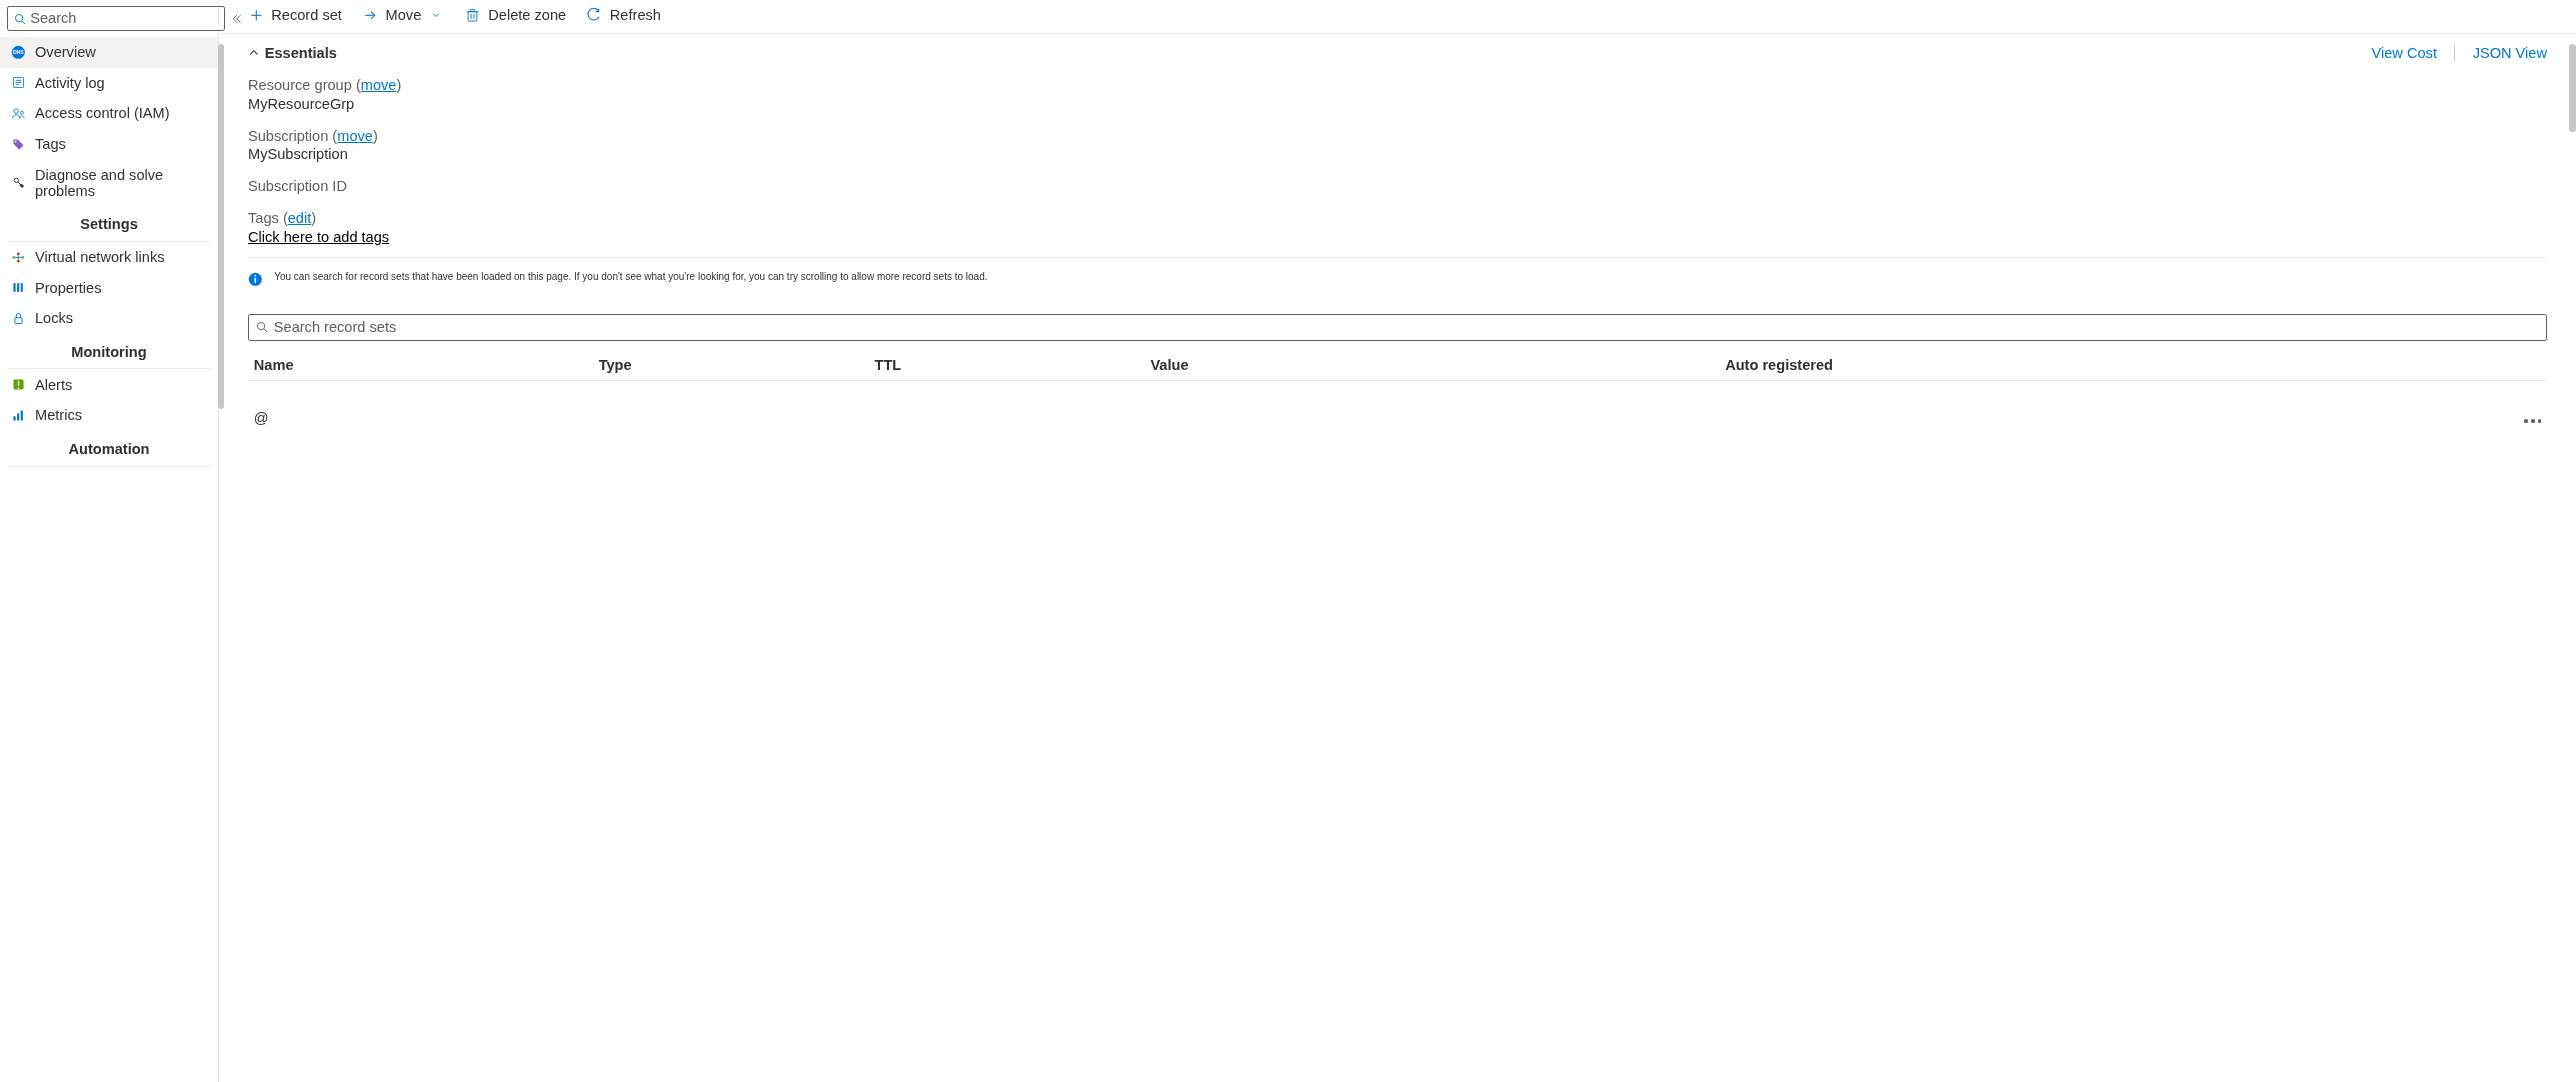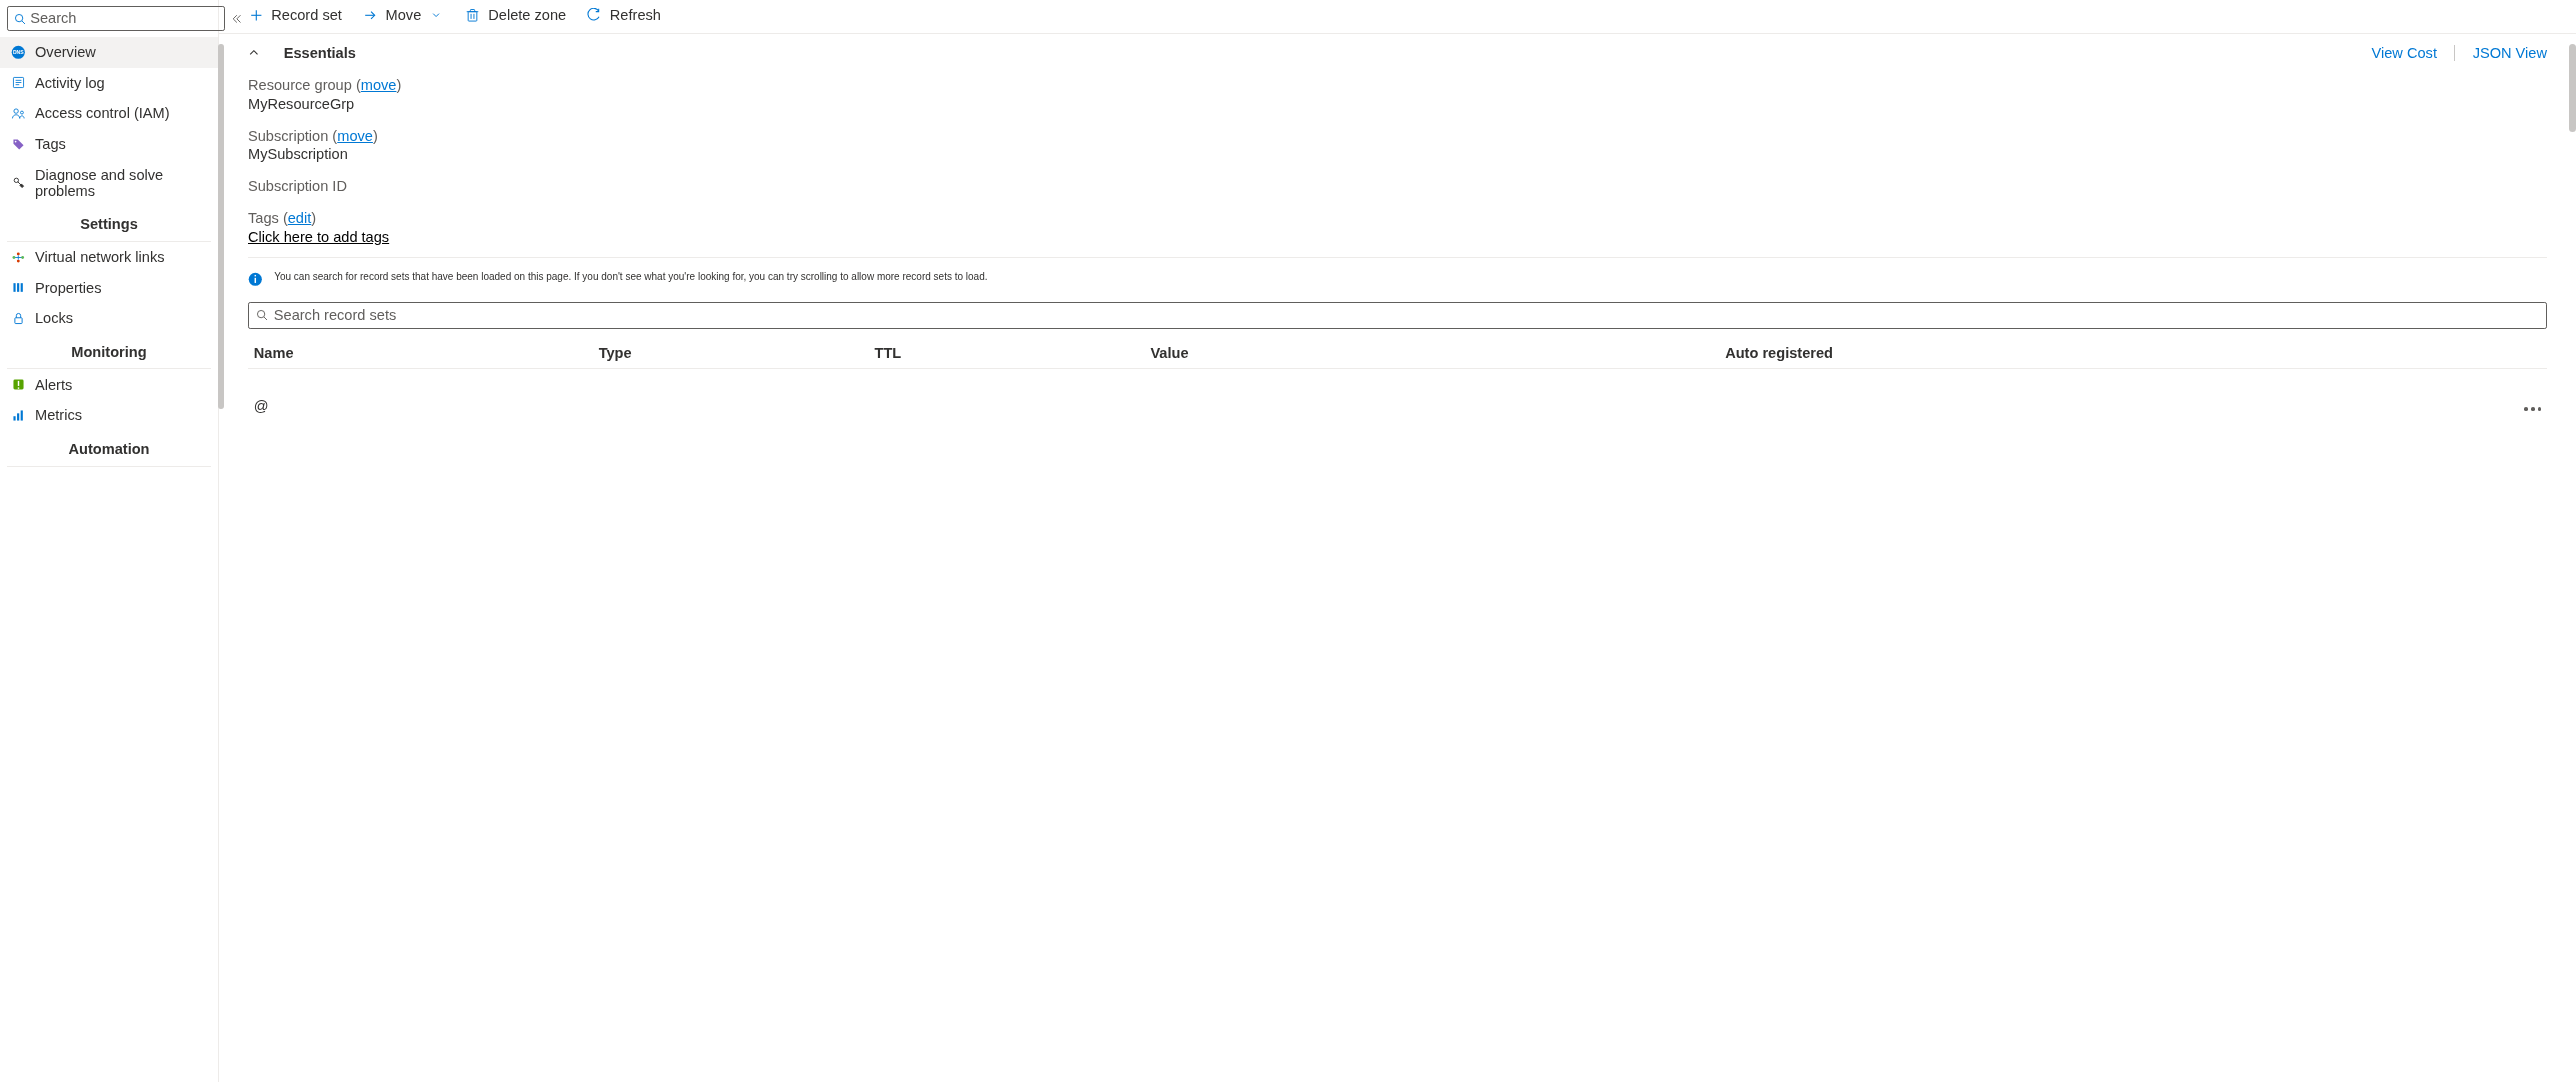--- a/index.html
+++ b/index.html
@@ -28,42 +28,42 @@
   .content { flex: 1; overflow: auto; position: relative; }
   .content-scrollbar { position: absolute; right: 0; top: 44px; width: 7.3px; height: 88px; background: #c8c6c4; border-radius: 3.7px; }
 
   .toolbar { display: flex; align-items: center; gap: 20.4px; padding: 7.3px 29px 10.2px 29px; border-bottom: 0.7px solid #edebe9; }
   .toolbar-btn { display: flex; align-items: center; gap: 7.3px; cursor: pointer; font-size: 14.6px; color: #323130; }
   .toolbar-btn svg { stroke: #0078d4; fill: none; }
   .toolbar-icon { width: 16px; height: 16px; display: flex; align-items: center; justify-content: center; }
 
   .main { padding: 10.2px 29px 29px 29px; }
   .essentials-header { display: flex; align-items: center; justify-content: space-between; }
-  .essentials-title { display: flex; align-items: center; gap: 24px; font-weight: 600; font-size: 14.6px; }
+  .essentials-title { display: flex; align-items: center; gap: 5px; font-weight: 600; font-size: 14.6px; }
   .essentials-links { display: flex; align-items: center; gap: 17.5px; }
   .essentials-links a { color: #0078d4; text-decoration: none; cursor: pointer; }
   .essentials-links .divider { width: 0.7px; height: 16px; background: #c8c6c4; }
 
   .kv { margin-top: 16px; }
   .kv-label { color: #605e5c; font-size: 14.6px; }
   .kv-label .link { color: #0078d4; text-decoration: underline; cursor: pointer; }
   .kv-value { font-size: 14.6px; margin-top: 2.9px; }
 
   .tags-row { margin-top: 16px; }
   .tags-label { color: #605e5c; font-size: 14.6px; }
   .tags-label .link { color: #0078d4; text-decoration: underline; cursor: pointer; }
   .tags-add { display: inline-block; margin-top: 2.9px; color: #000000; text-decoration: underline; cursor: pointer; }
 
   hr.content-divider { border: none; border-top: 0.7px solid #edebe9; margin: 11.7px 0 0 0; }
 
   .info-row { display: flex; align-items: flex-start; gap: 10.2px; margin-top: 11.7px; }
   .info-icon { width: 16px; height: 16px; flex-shrink: 0; margin-top: 2.2px; }
   .info-text { font-size: 10px; line-height: 1.45; }
 
-  .record-search { margin-top: 14px; display: flex; align-items: center; border: 0.7px solid #605e5c; border-radius: 2.2px; padding: 4.4px 7.3px; gap: 5.8px; width: 100%; }
+  .record-search { margin-top: 26px; display: flex; align-items: center; border: 0.7px solid #605e5c; border-radius: 2.2px; padding: 4.4px 7.3px; gap: 5.8px; width: 100%; }
   .record-search input { border: none; outline: none; font-size: 14.6px; flex: 1; background: transparent; }
   .record-search input::placeholder { color: #605e5c; }
 
   .records-table { width: 100%; margin-top: 8.8px; border-collapse: collapse; }
   .records-table th { text-align: left; font-weight: 600; font-size: 14.6px; padding: 7.3px 5.8px; border-bottom: 0.7px solid #edebe9; }
   .records-table td { padding: 29px 5.8px 7.3px 5.8px; font-size: 14.6px; }
   .row-more { text-align: right; }
   .more-dots { display: inline-flex; gap: 2.9px; cursor: pointer; }
   .more-dots span { width: 3.7px; height: 3.7px; background: #605e5c; border-radius: 50%; }
 

